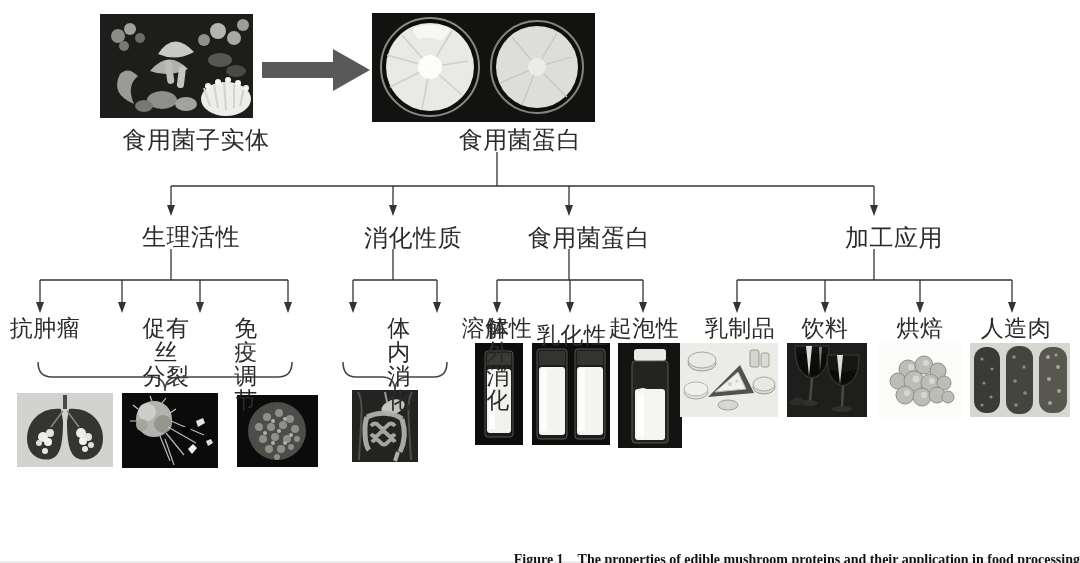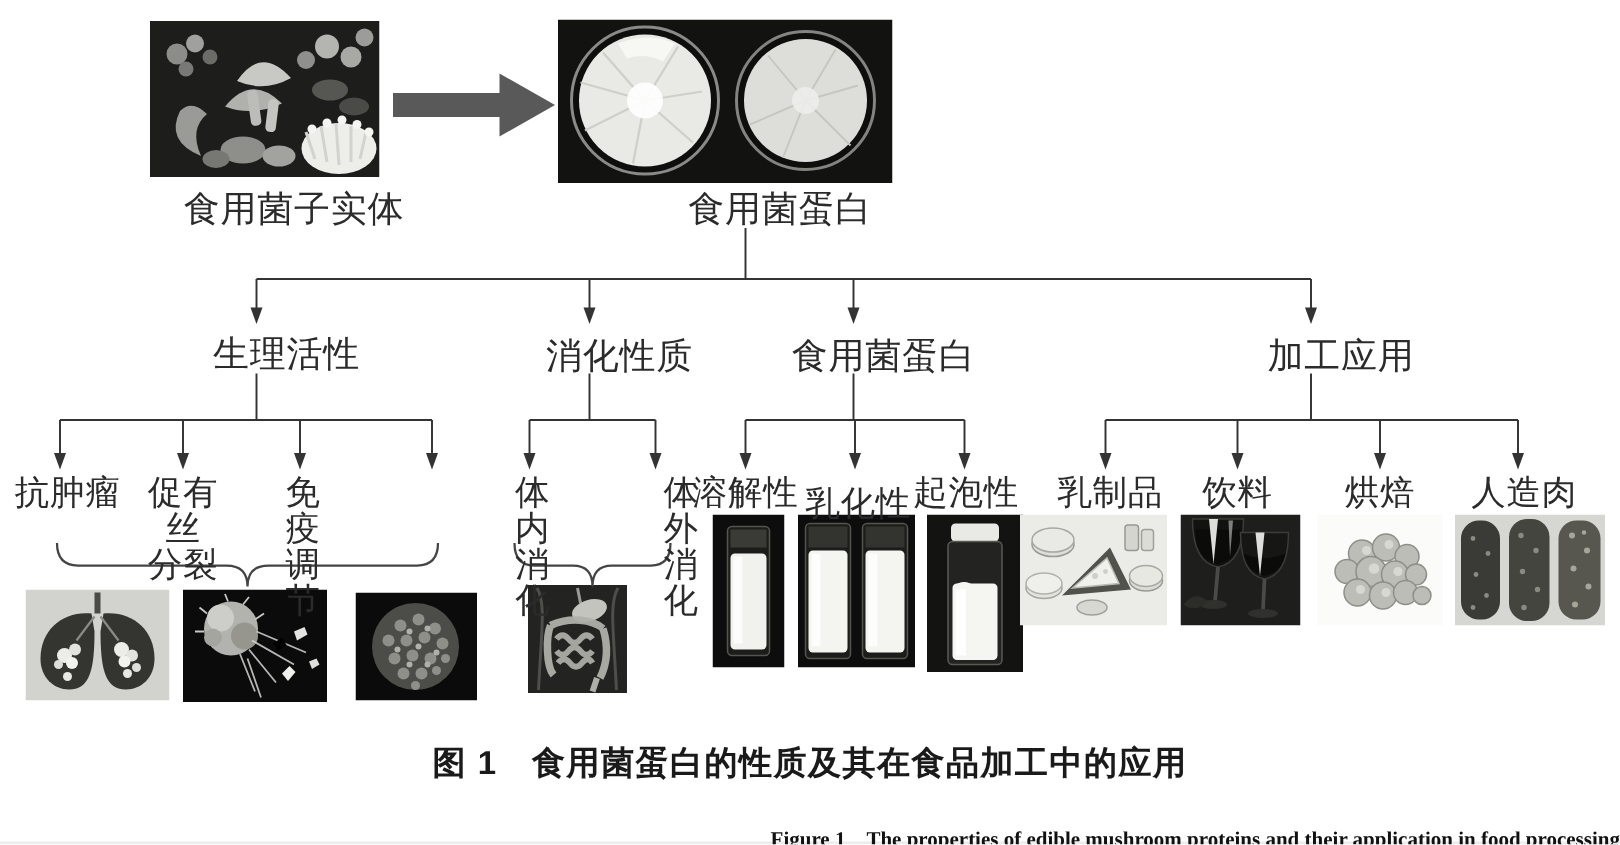--- a/index.html
+++ b/index.html
@@ -5,21 +5,21 @@
   html,body{margin:0;padding:0;background:#ffffff;}
   #stage{
     position:relative;width:1080px;height:563px;background:#ffffff;overflow:hidden;
     font-family:"Liberation Sans","DejaVu Sans",sans-serif;color:#2b2b2b;
   }
   .overlay{position:absolute;left:0;top:0;z-index:2;pointer-events:none;}
   .photo{position:absolute;z-index:1;line-height:0;}
   .lbl{position:absolute;z-index:3;transform:translateX(-50%);text-align:center;
        font-size:23px;line-height:24px;white-space:nowrap;letter-spacing:.5px;}
   .lbl.big{font-size:24px;margin-left:20px;}
-  .lbl.wrap{white-space:pre-line;}
+  .lbl.wrap{white-space:pre-line;margin-left:44px;}
   .caption-zh{position:absolute;left:0;right:0;top:494px;text-align:center;z-index:3;
       font-size:22px;font-weight:bold;color:#1a1a1a;letter-spacing:1px;}
   .caption-en{position:absolute;left:0;right:0;top:551px;text-align:right;z-index:3;
       font-family:"Liberation Serif","DejaVu Serif",serif;
       font-size:14px;font-weight:bold;color:#111;}
   .bottom-edge{position:absolute;left:0;right:0;bottom:0;height:2px;background:#ececec;z-index:0;}
 </style>
 </head>
 <body>
 
@@ -376,17 +376,16 @@
 
   <div class="lbl" style="left:497px;top:316px">溶解性</div>
   <div class="lbl" style="left:572px;top:323px">乳化性</div>
   <div class="lbl" style="left:644px;top:316px">起泡性</div>
 
   <div class="lbl" style="left:740px;top:316px">乳制品</div>
   <div class="lbl" style="left:825px;top:316px">饮料</div>
   <div class="lbl" style="left:920px;top:316px">烘焙</div>
   <div class="lbl" style="left:1016px;top:316px">人造肉</div>
 
-  <div class="caption-zh">图 1　食用菌蛋白的性质及其在食品加工中的应用</div>
   <div class="caption-en">Figure 1　The properties of edible mushroom proteins and their application in food processing</div>
 
   <div class="bottom-edge"></div>
 </div>
 
 </body></html>

